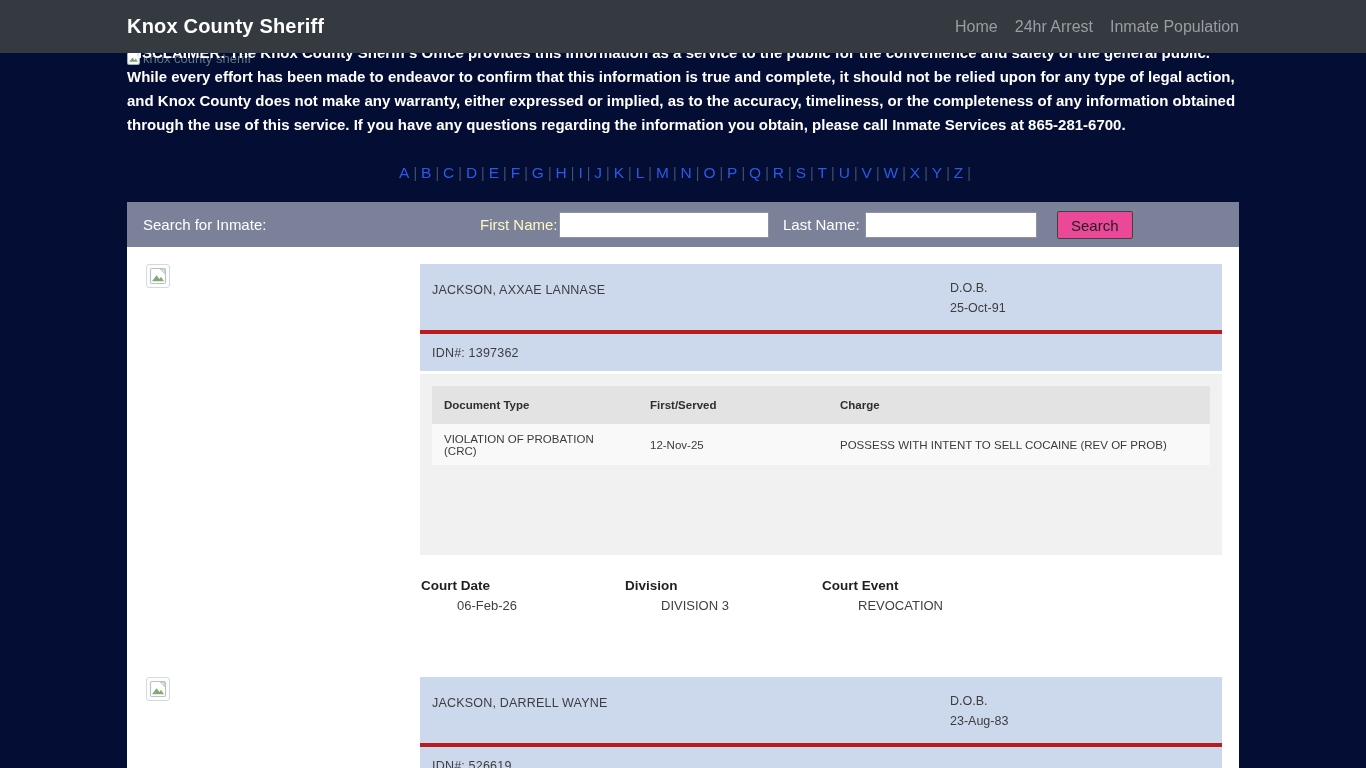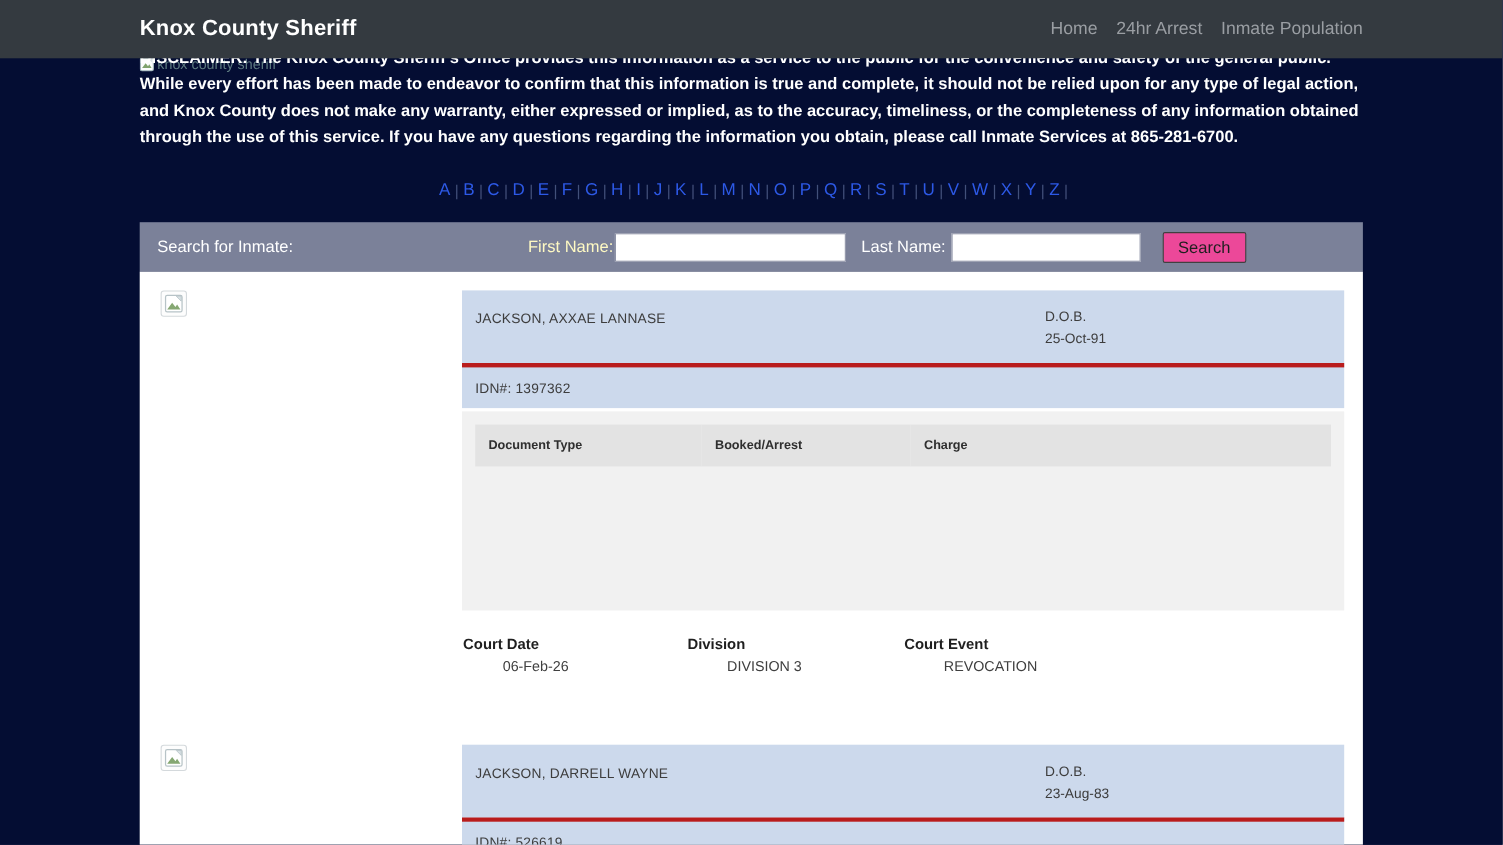--- a/index.html
+++ b/index.html
@@ -229,22 +229,27 @@
       <div class="tablewrap">
         <table class="charges">
           <colgroup>
               <col class="c1">
               <col class="c2">
               <col>
             </colgroup>
           <tbody>
               <tr class="thead">
             <th>Document Type</th>
-            <th>Booked/Arrest</th>
+            <th>First/Served</th>
             <th>Charge</th>
+          </tr>
+          <tr class="trow">
+            <td>VIOLATION OF PROBATION (CRC)</td>
+            <td>12-Nov-25</td>
+            <td>POSSESS WITH INTENT TO SELL COCAINE (REV OF PROB)</td>
           </tr>
         </tbody>
           </table>
       </div>
 
       <div class="court">
         <div class="ccol">
           <div class="chead">Court Date</div>
           <div class="cval">06-Feb-26</div>
         </div>

